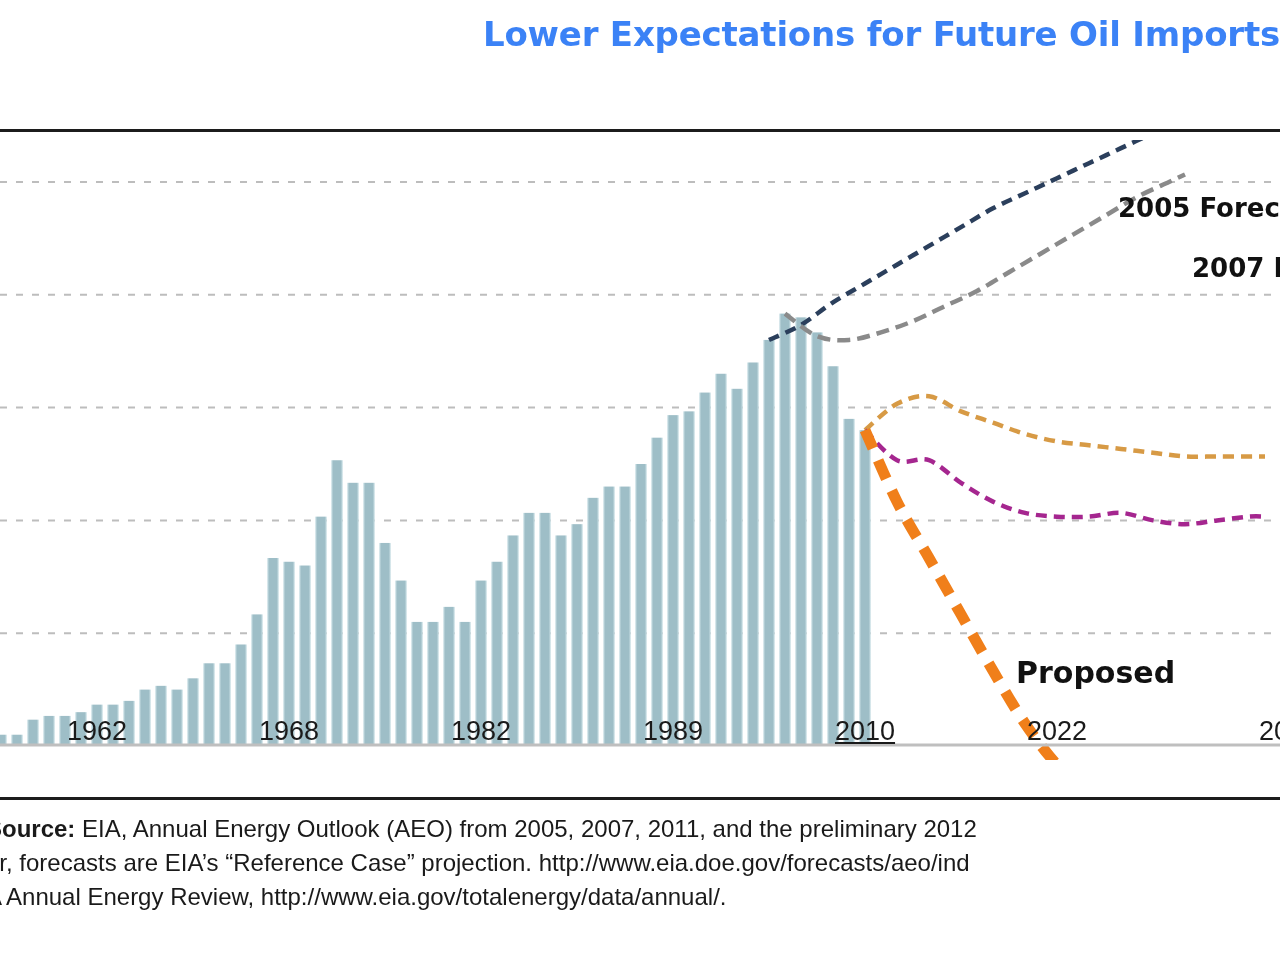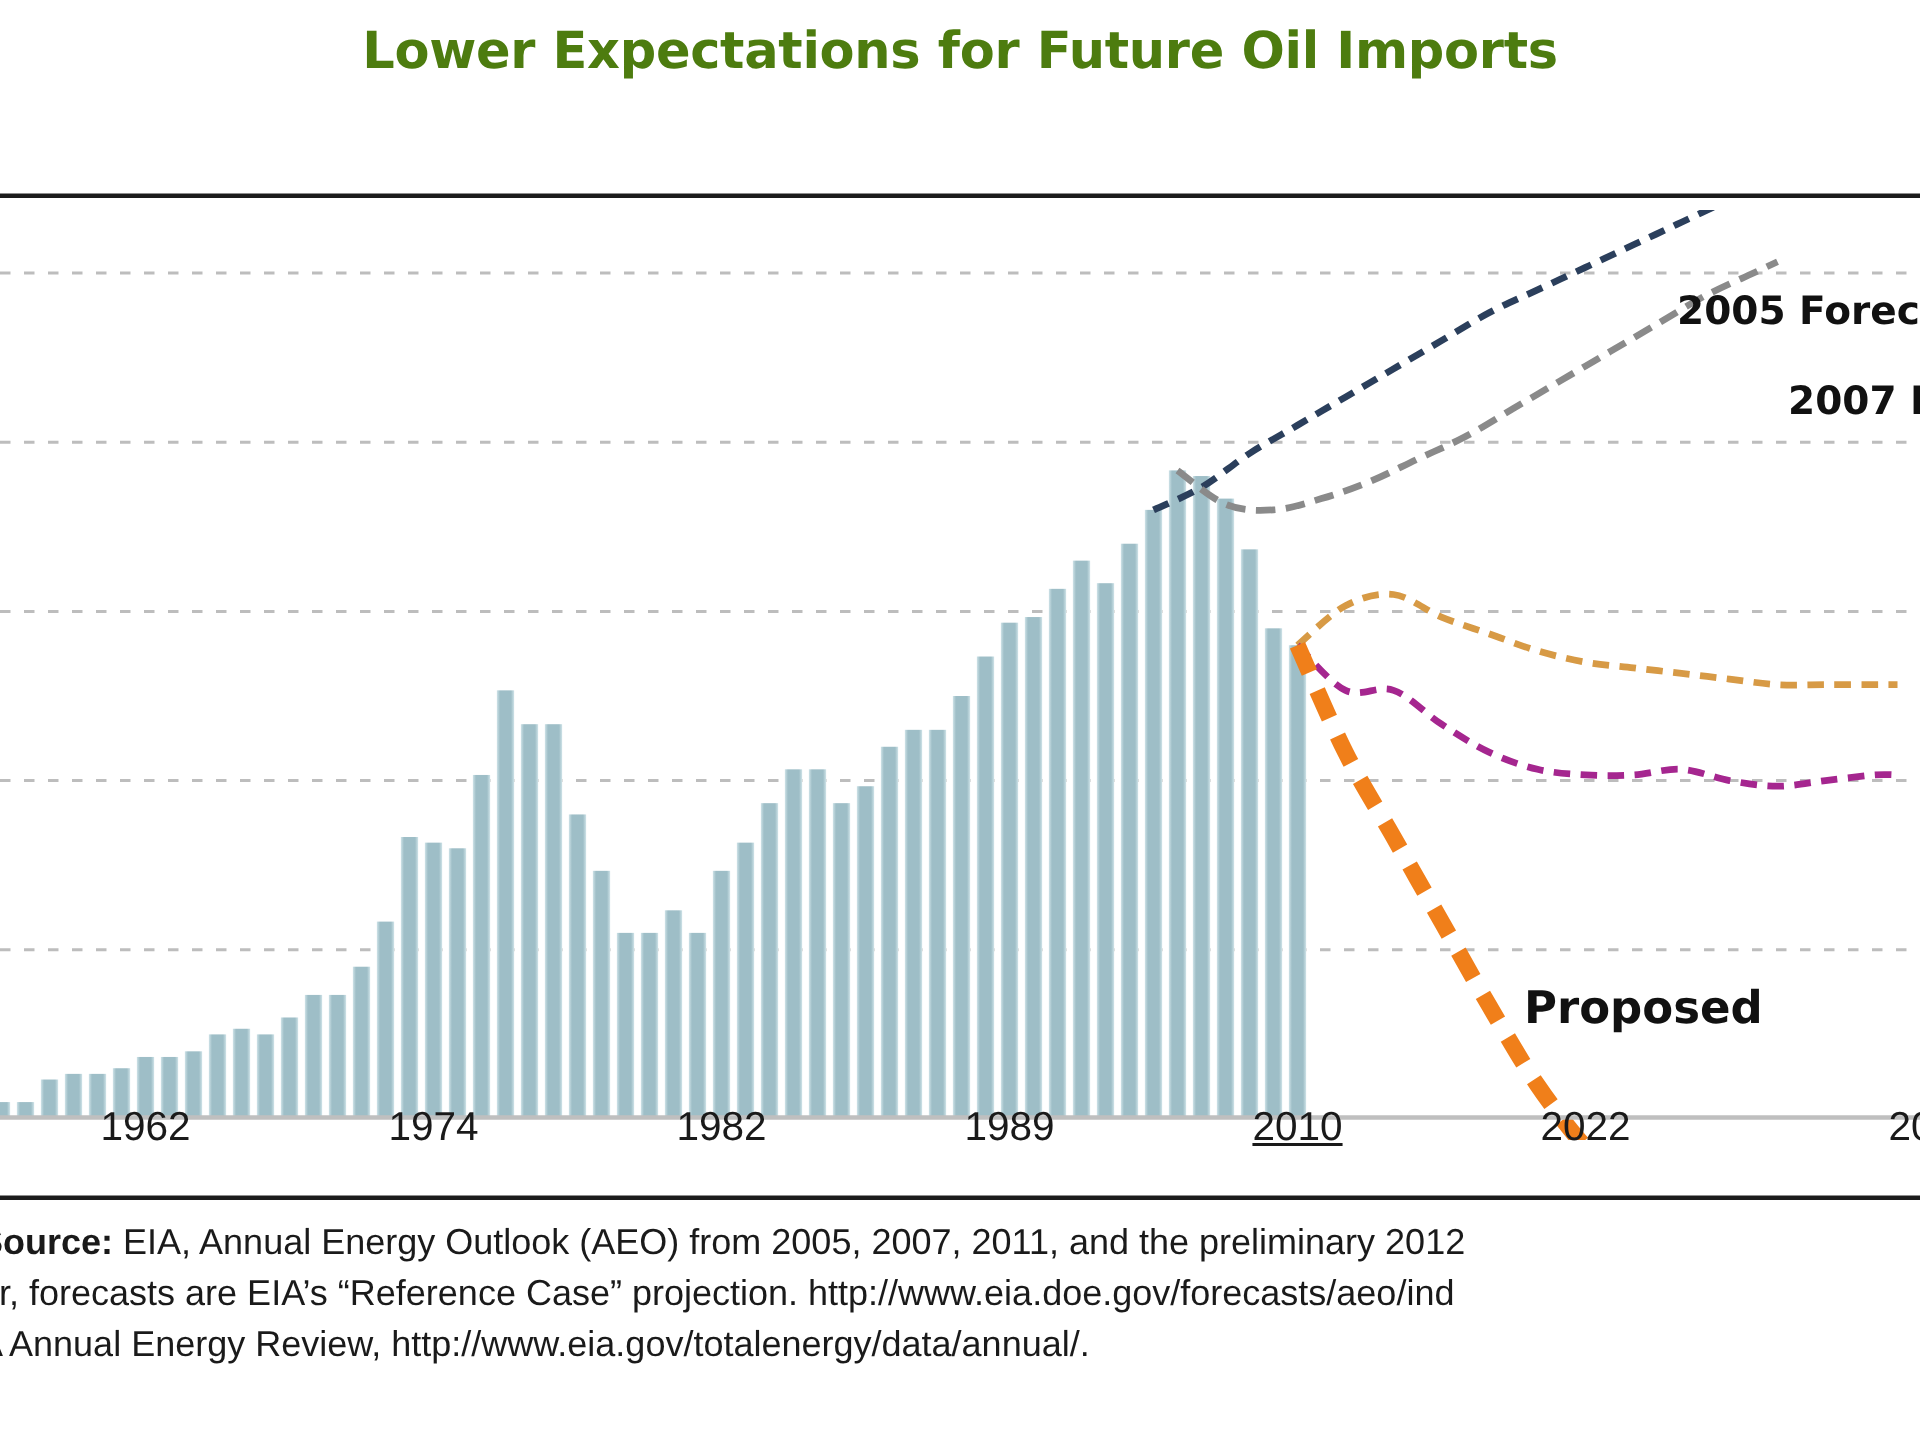--- a/index.html
+++ b/index.html
@@ -9,26 +9,26 @@
     background:#ffffff;
     font-family:"Liberation Sans", sans-serif;
     overflow:hidden;
     position:relative;
   }
   #root{position:absolute;inset:0;}
 
   
   .title{
     position:absolute;left:0;right:0;top:14px;
-    text-align:center;
+    text-align:right;
     font-family:"DejaVu Sans", sans-serif;
     font-weight:700;
     font-size:34px;
     letter-spacing:-0.2px;
-    color:#4d7c0f;
+    color:#3b82f6;
     white-space:nowrap;
   }
   .subtitle{
     position:absolute;left:0;right:0;top:72px;
     text-align:center;
     font-family:"Liberation Sans", sans-serif;
     font-weight:400;
     font-size:26px;
     color:#1a1a1a;
   }
@@ -46,21 +46,21 @@
   
   .plot{
     position:absolute;
     left:0;top:140px;
     width:1280px;height:620px;
   }
   .plot svg{display:block;}
 
   
   .xaxis{
-    position:absolute;left:0;top:736px;width:1052px;height:46px;
+    position:absolute;left:0;top:716px;width:1052px;height:46px;
   }
   .xtick{
     position:absolute;
     transform:translateX(-50%);
     font-family:"Liberation Sans", sans-serif;
     font-size:27px;
     font-weight:400;
     color:#1a1a1a;
     top:0;
     white-space:nowrap;
@@ -183,21 +183,21 @@
           <path d="M 865.00 290.16 C 870.33 302.07, 886.33 340.29, 897.00 361.60 C 907.67 382.91, 918.33 399.20, 929.00 418.00 C 939.67 436.80, 950.33 455.60, 961.00 474.40 C 971.67 493.20, 982.33 512.63, 993.00 530.80 C 1003.67 548.97, 1014.33 567.77, 1025.00 583.44 C 1035.67 599.11, 1049.00 616.03, 1057.00 624.80 C 1065.00 633.57, 1070.33 634.20, 1073.00 636.08" fill="none" stroke="#f07f1a" stroke-width="11" stroke-dasharray="20 13" stroke-linecap="butt" stroke-linejoin="round"></path>
         </g>
       <g id="axis-layer">
           <line x1="0" x2="1280" y1="605" y2="605" stroke="#bfbfbf" stroke-width="3"></line>
         </g>
     </svg>
   </div>
 
   <div class="xaxis" id="xaxis">
       <div class="xtick" style="left: 97px;">1962</div>
-      <div class="xtick" style="left: 289px;">1974</div>
+      <div class="xtick" style="left: 289px;">1968</div>
       <div class="xtick" style="left: 481px;">1982</div>
       <div class="xtick" style="left: 673px;">1989</div>
       <div class="xtick" style="left: 865px; text-decoration: underline;">2010</div>
       <div class="xtick" style="left: 1057px;">2022</div>
       <div class="xtick" style="left: 1249px; margin-left: 40px;">2034</div>
     </div>
 
   <div class="ann ann-2005">2005 Forecast</div>
   <div class="ann ann-2007">2007 Forecast</div>
   <div class="ann ann-proposed">Proposed</div>

